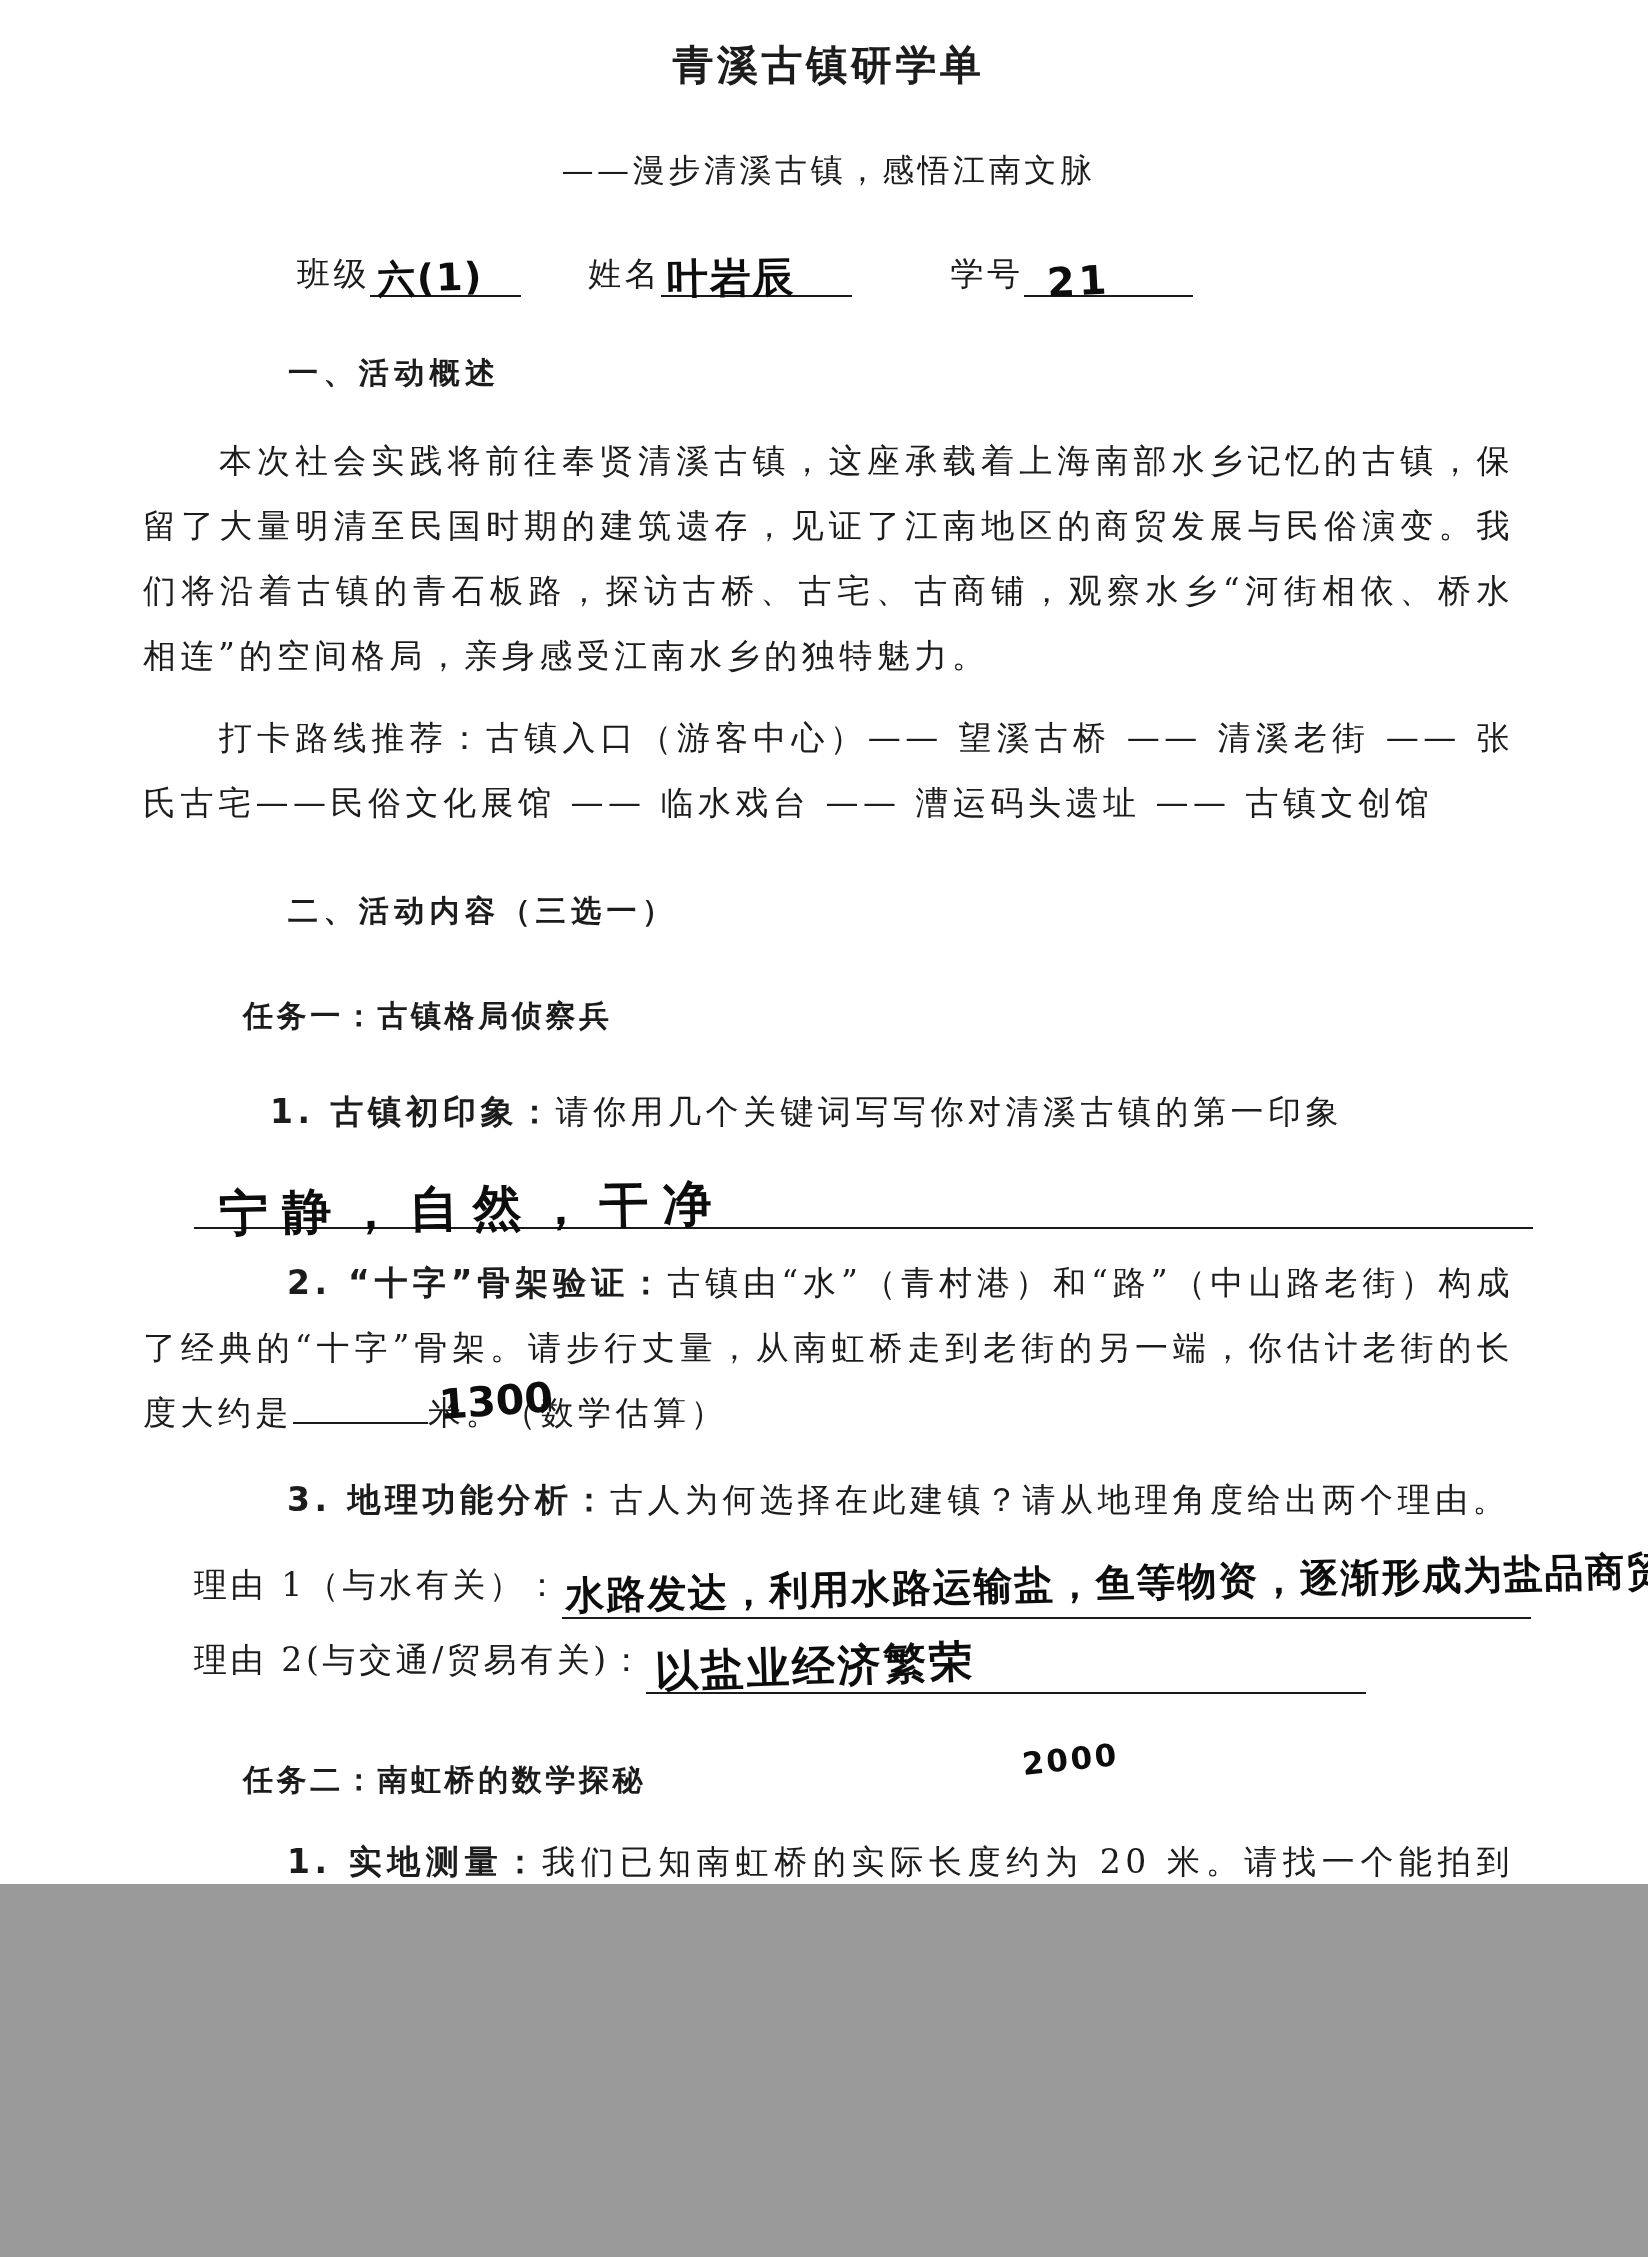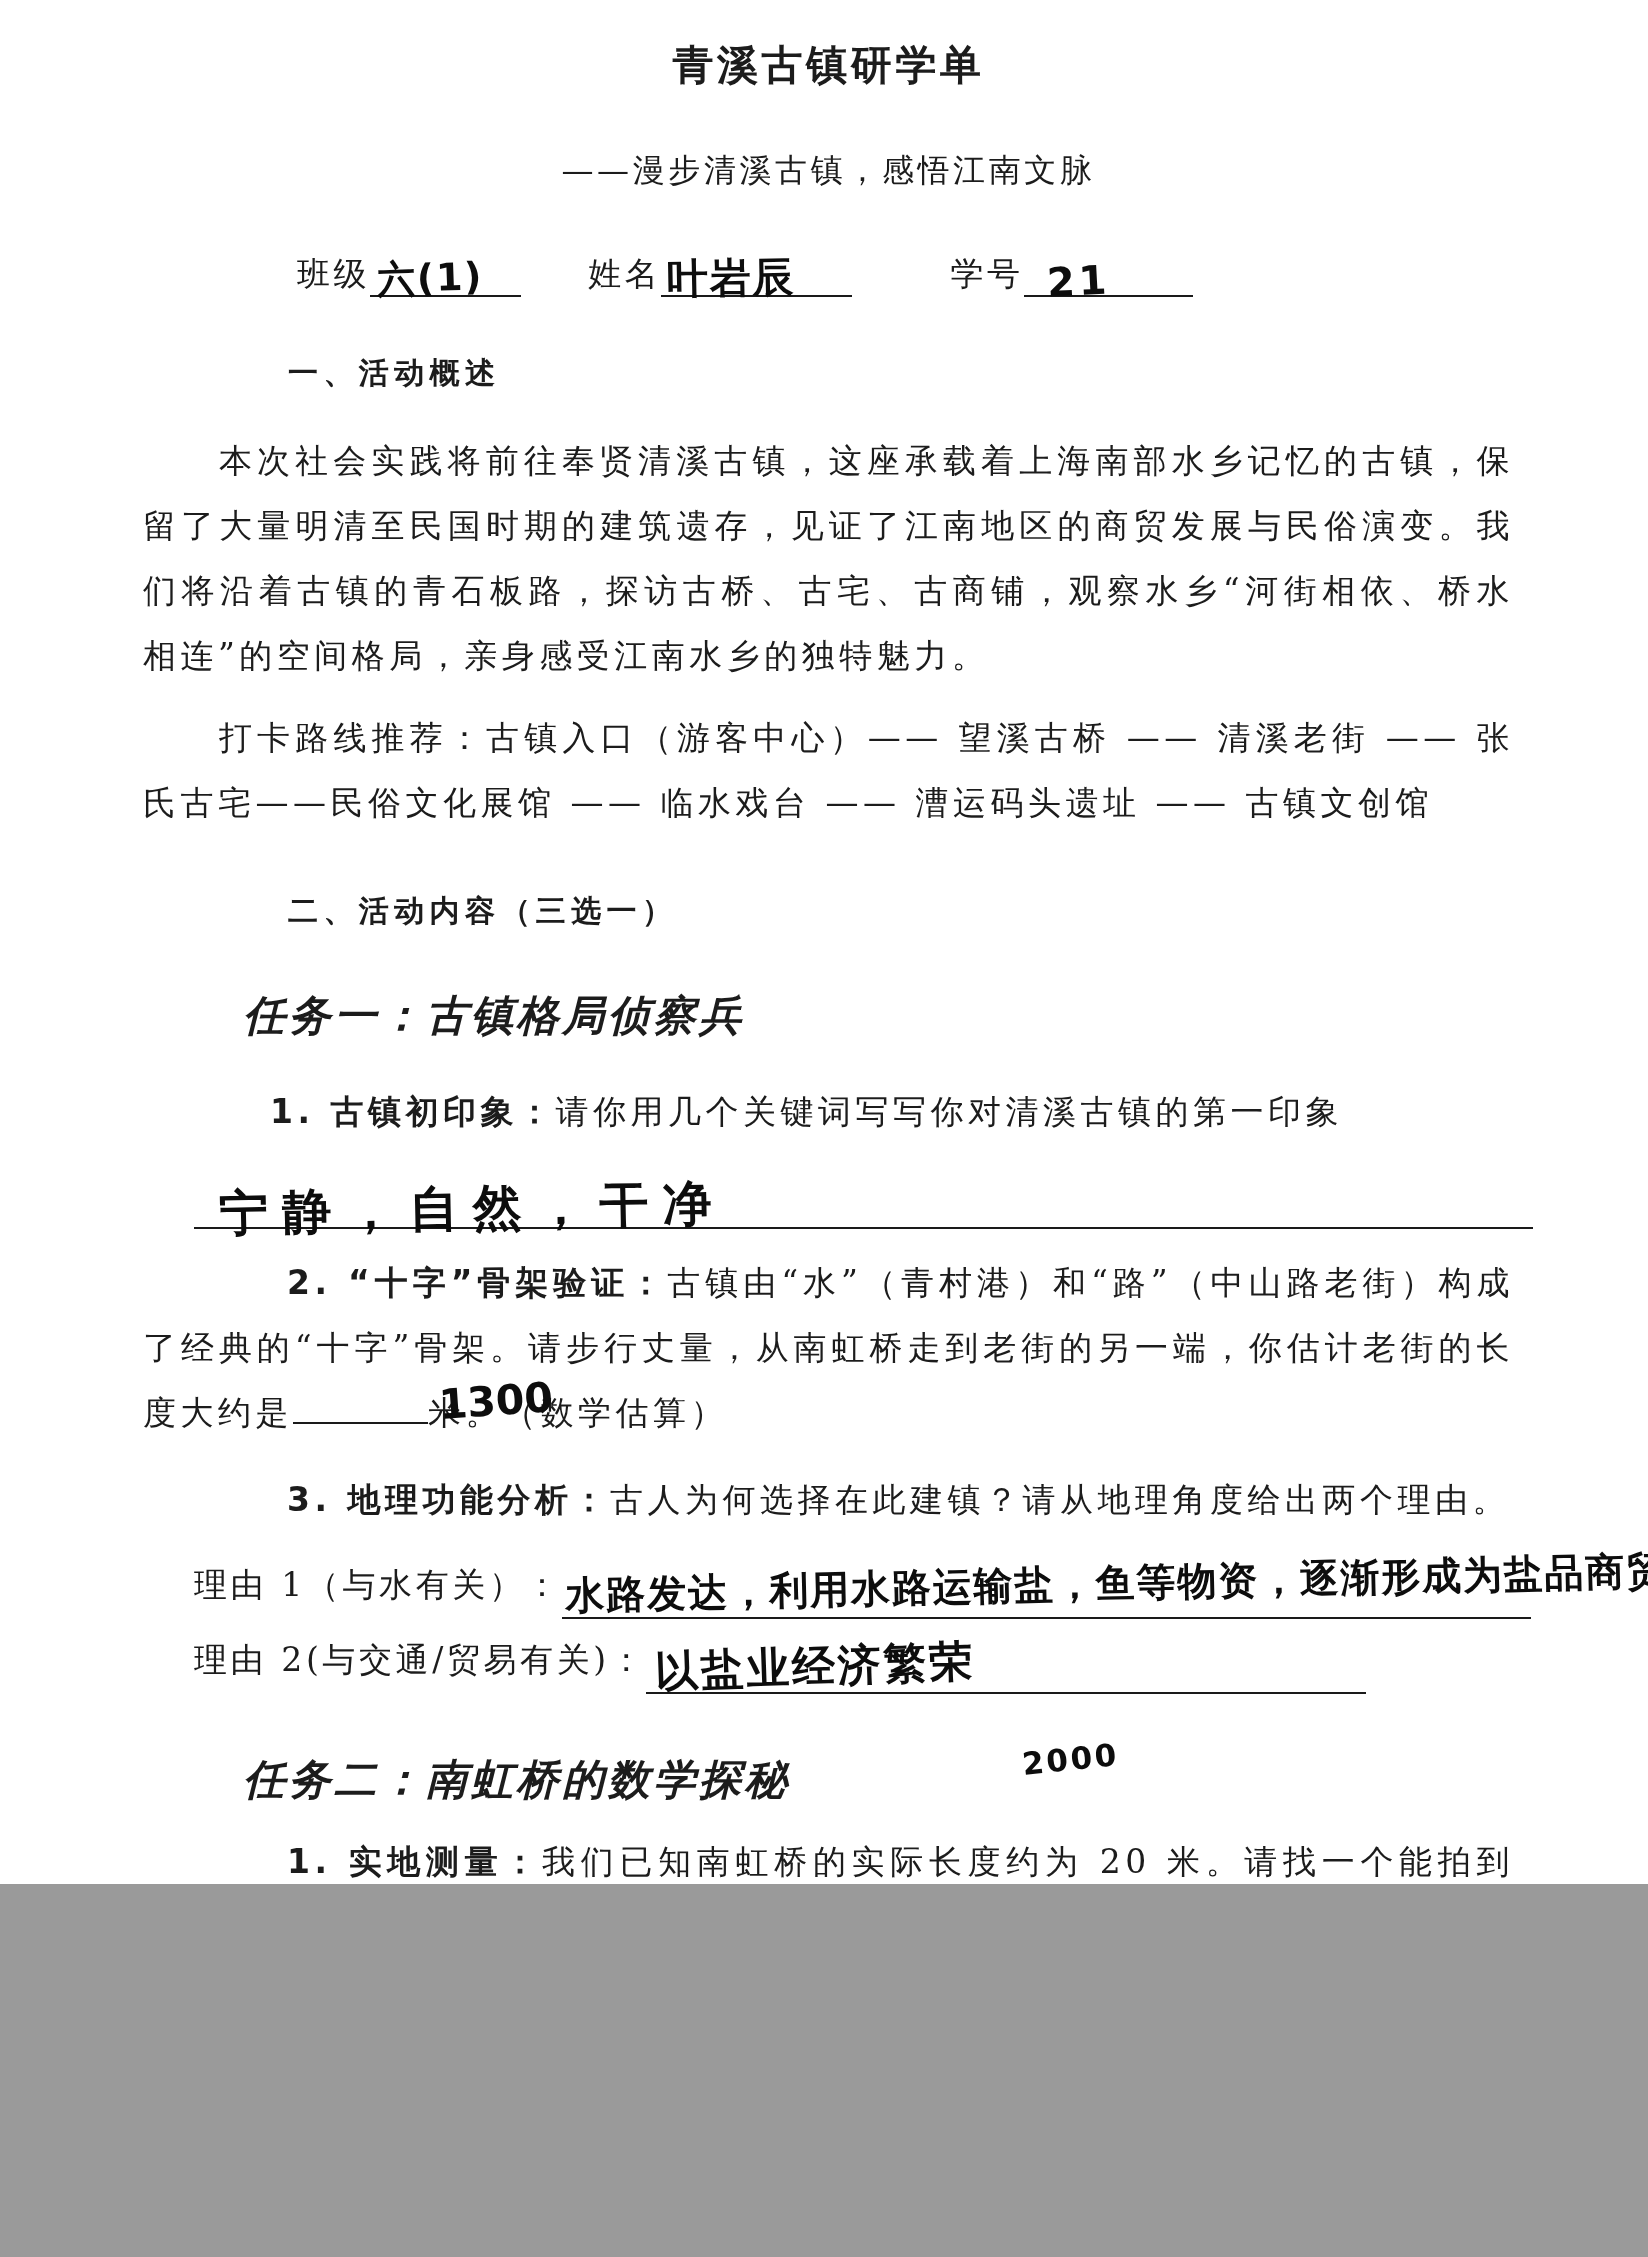--- a/index.html
+++ b/index.html
@@ -39,21 +39,21 @@
   .class-blank { width:151px; } .name-blank { width:191px; } .id-blank { width:169px; }
 
   h2.sec {
     margin:52px 0 0 162px;
     font-family:"DejaVu Sans", sans-serif;
     font-weight:bold; font-size:30px; line-height:47px; letter-spacing:5.4px;
   }
   h3.task {
     margin:59px 0 0 117px;
     font-family:"DejaVu Sans", sans-serif;
-    font-weight:bold; font-size:42px; line-height:45px; letter-spacing:3.6px;font-style:italic;
+    font-weight:bold; font-size:30px; line-height:45px; letter-spacing:3.6px;
   }
   .para {
     margin:17px; font-size:33px; line-height:65px; letter-spacing:4.5px;
     text-align:justify;
   }
   .indent { text-indent:2.3em; }
   .num-indent { text-indent:144px; }
   .p1 { margin-top:32px; }
   .h2-sec2 { margin-top:43px; }
   .bold-label { font-family:"DejaVu Sans", sans-serif; font-weight:bold; }

